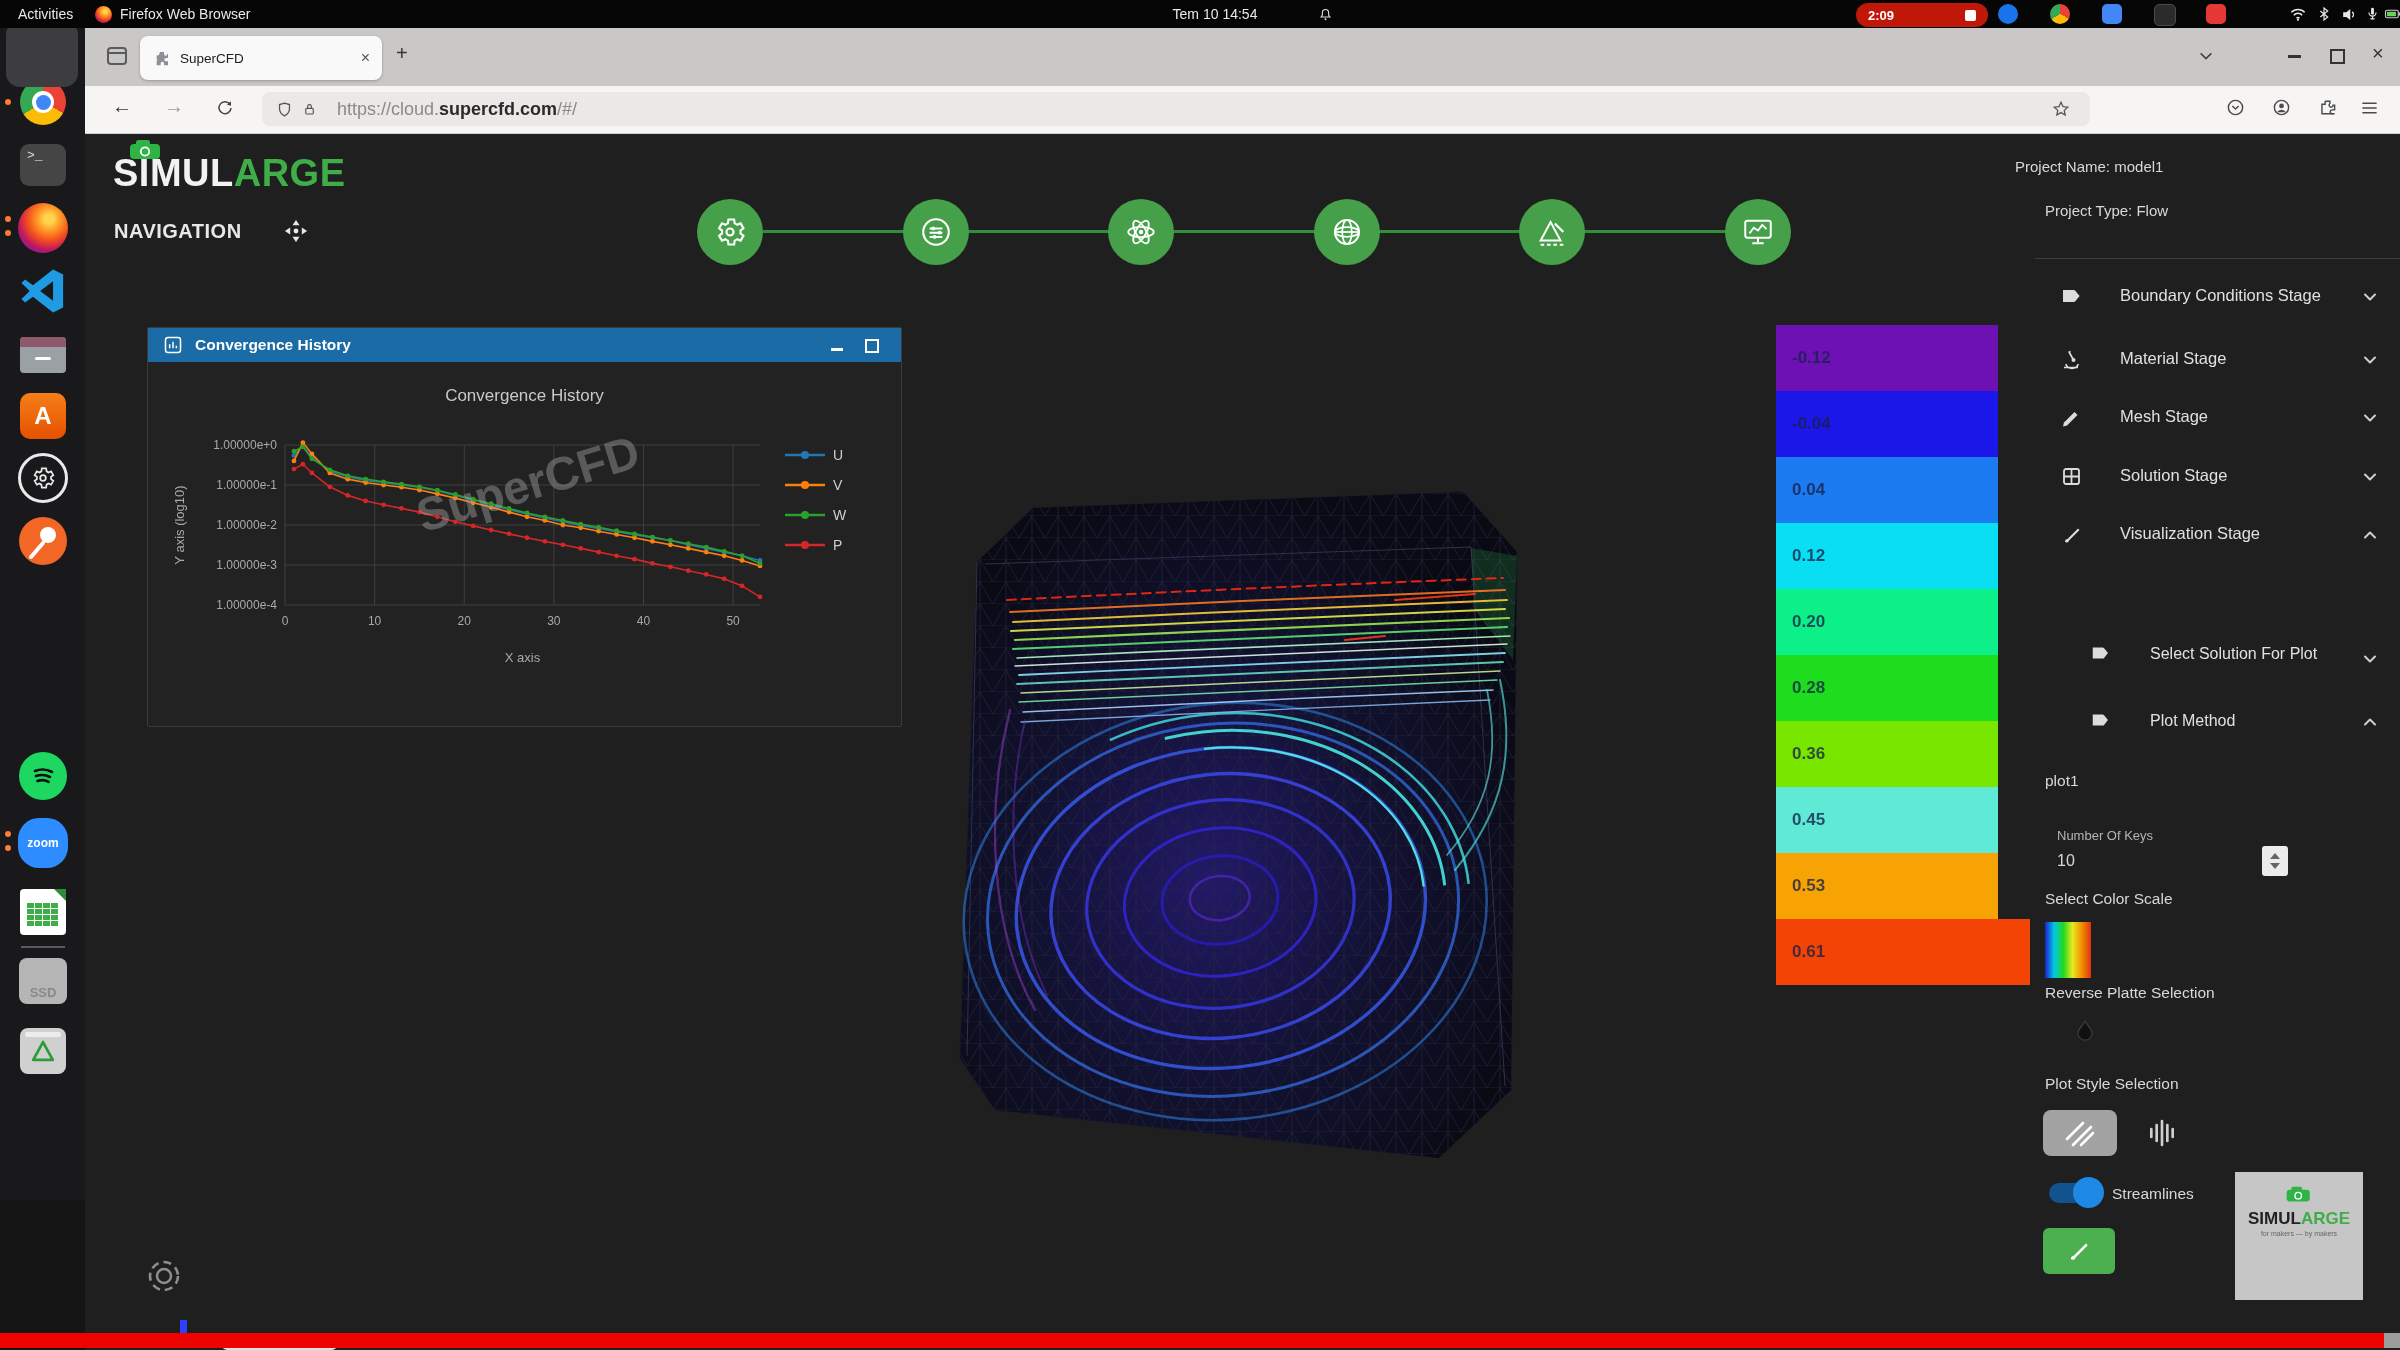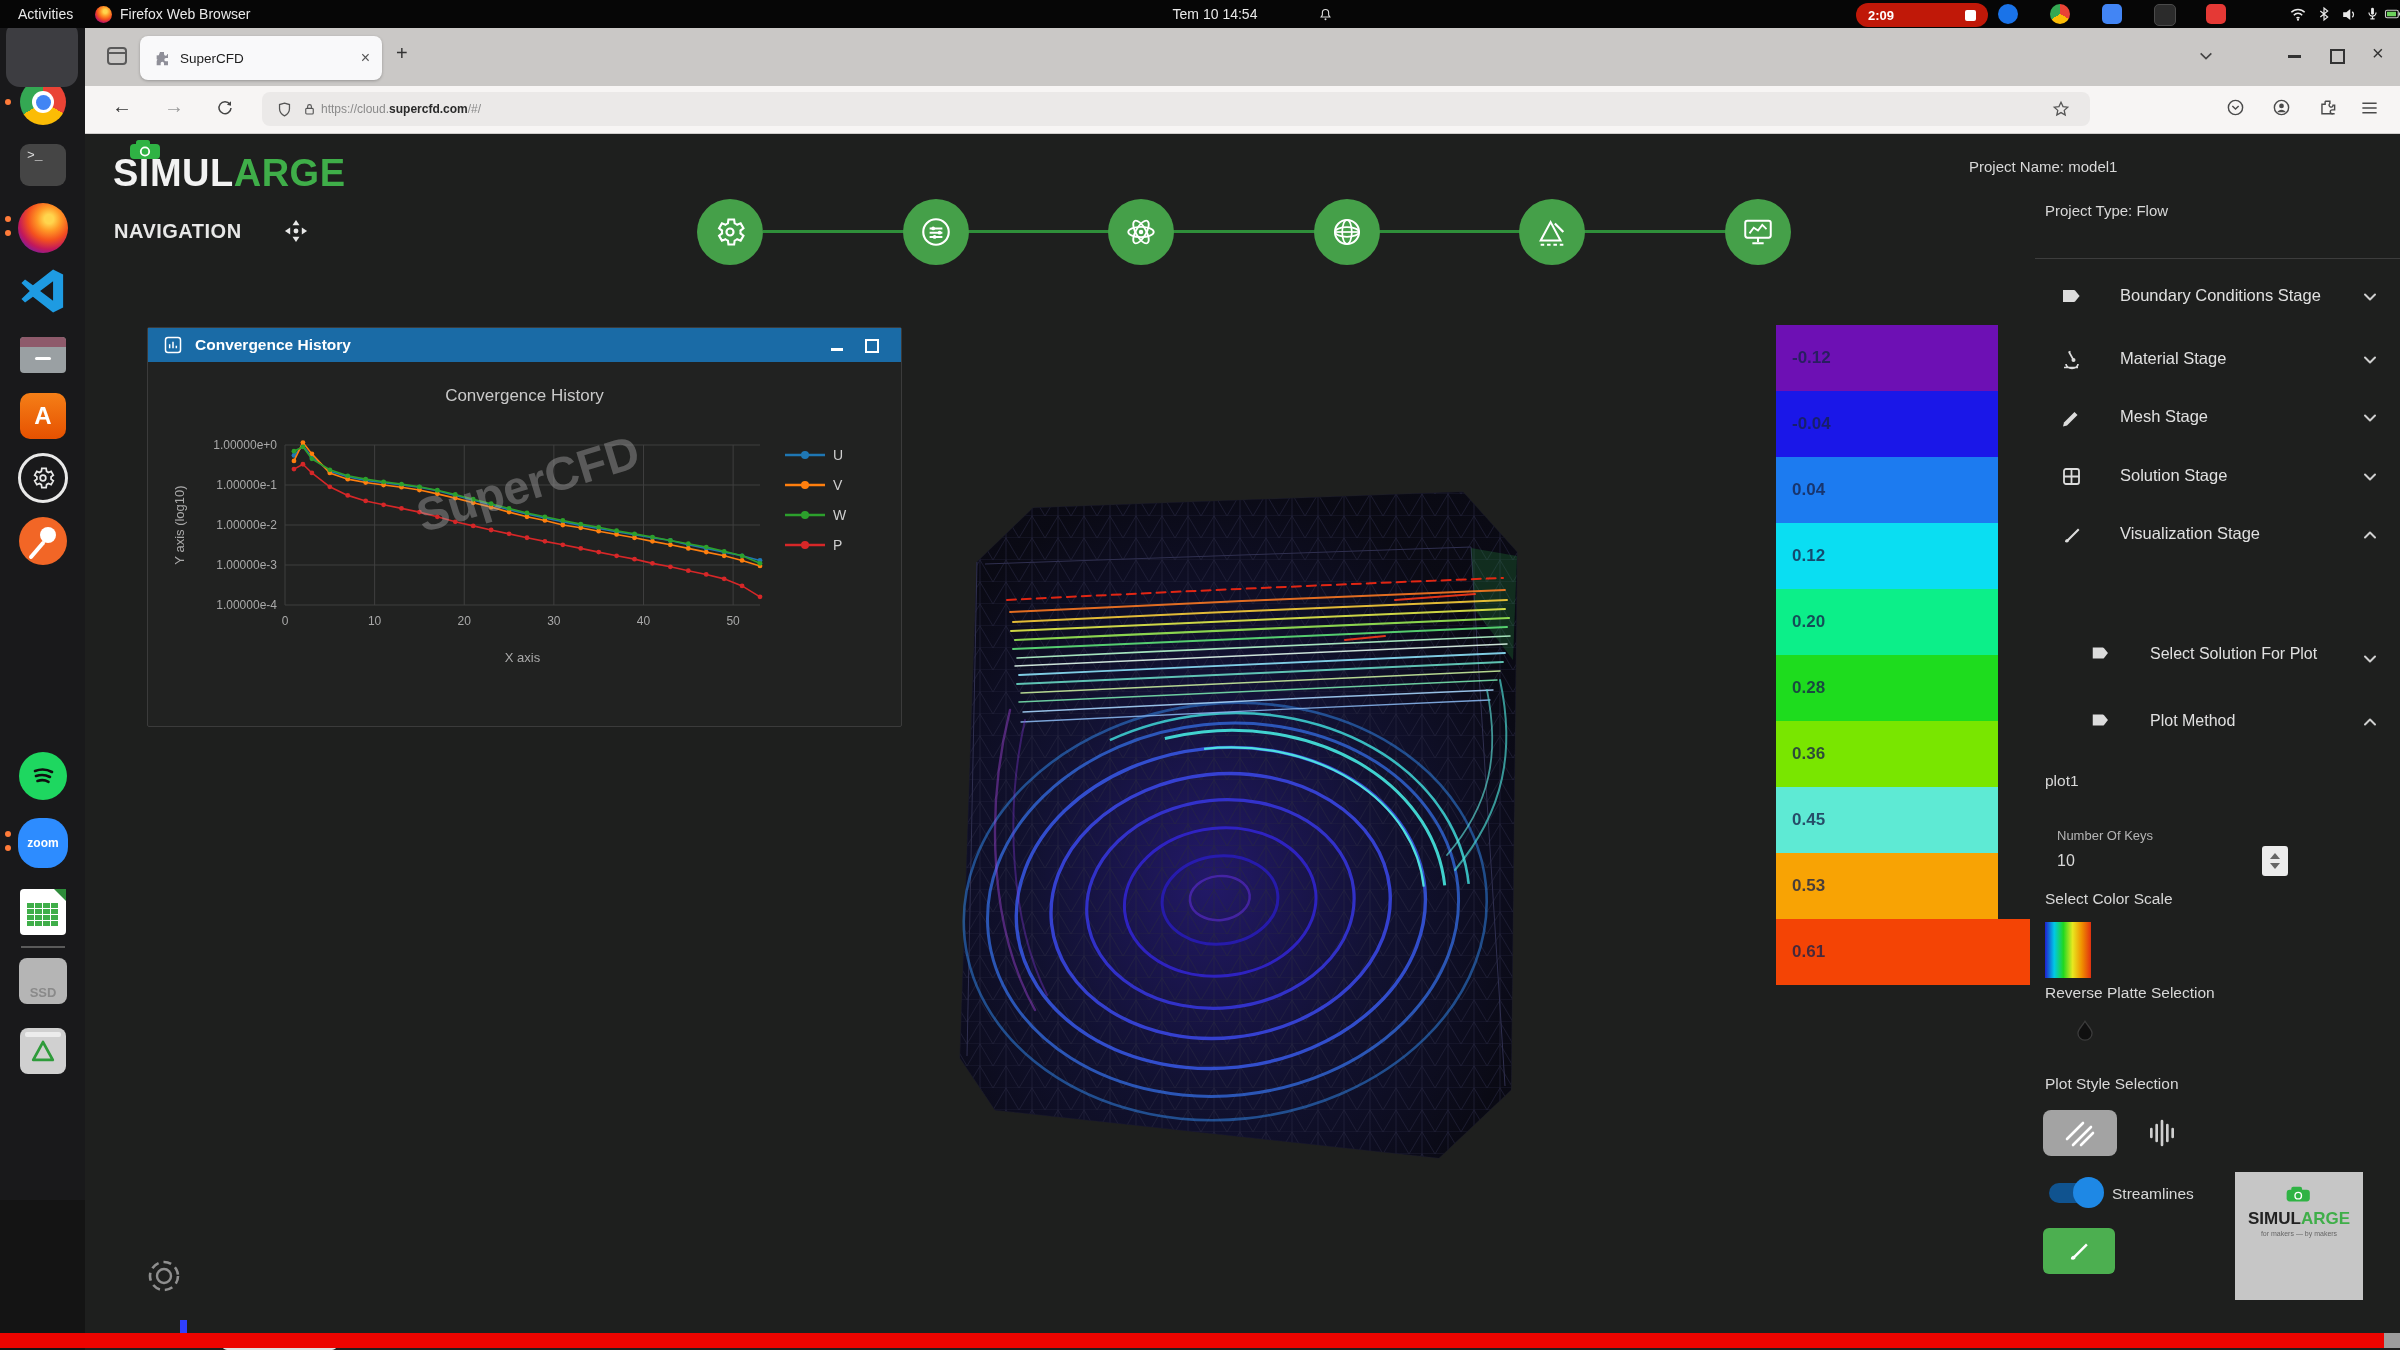--- a/index.html
+++ b/index.html
@@ -59,21 +59,21 @@
   #tabstrip{position:absolute;left:85px;top:28px;width:2315px;height:58px;background:#cac8c6;z-index:30}
   #urlbar{position:absolute;left:85px;top:86px;width:2315px;height:47px;background:#f7f5f4;
           border-bottom:1px solid #d0cecd;z-index:30}
   .tab{position:absolute;left:55px;top:8px;width:242px;height:44px;background:#f9f9fa;border-radius:8px;
        box-shadow:0 1px 3px rgba(0,0,0,.25);display:flex;align-items:center}
   .tab-title{font-size:13.5px;color:#202020;margin-left:10px;flex:1}
   .tab-close{color:#555;font-size:16px;margin-right:12px}
   .wbtn{position:absolute;top:16px;color:#333}
   .url-field{position:absolute;left:177px;top:6px;width:1828px;height:34px;background:#ebe9e8;border-radius:8px;
              display:flex;align-items:center}
-  .url-text{font-size:12px;margin-left:4px;white-space:nowrap}
+  .url-text{font-size:18px;margin-left:20px;white-space:nowrap}
   .url-dim{color:#8a8a8a}.url-dark{color:#2a2a2a;font-weight:bold}
   .toolbtn{position:absolute;top:12px}
 
   
   #page{position:absolute;left:85px;top:133px;width:2315px;height:1217px;background:#1e1f1e;z-index:10}
   .logo-text{font-size:38px;font-weight:bold;letter-spacing:.5px;color:#f2f2f2}
   .logo-accent{color:#3fae49}
   .nav-label{font-size:20px;font-weight:bold;letter-spacing:.5px;color:#e8e8e8}
   .step-circle{position:absolute;top:66px;width:66px;height:66px;border-radius:50%;
                display:flex;align-items:center;justify-content:center}
@@ -672,21 +672,21 @@
         <span class="band-label">0.45</span>
       </div>
     <div class="band" style="top: 720px; background: rgb(248, 163, 4);">
         <span class="band-label">0.53</span>
       </div>
     <div class="band" style="top: 786px; width: 254px; background: rgb(244, 68, 5); text-align: center;">
         <span class="band-label">0.61</span>
       </div>
   </div>
 
-  <div class="rp-text" style="left:1884px;top:25px">Project Name: model1</div>
+  <div class="rp-text" style="left:1930px;top:25px">Project Name: model1</div>
   <div class="rp-text" style="left:1960px;top:69px">Project Type: Flow</div>
   <div class="abs" style="left:1950px;top:125px;width:365px;border-top:1px solid #3d3d3d"></div>
 
   <div class="stage-row" style="top:140px">
     <span class="stage-icon">
         <svg width="24" height="24" viewBox="0 0 24 24">
           <path d="M3 5h11a1.5 1.5 0 0 1 1.1.5l4.5 5.5-4.5 5.5a1.5 1.5 0 0 1-1.1.5H3z" fill="#dcdcdc"></path>
         </svg>
       </span>
     <span class="stage-label">Boundary Conditions Stage</span>

